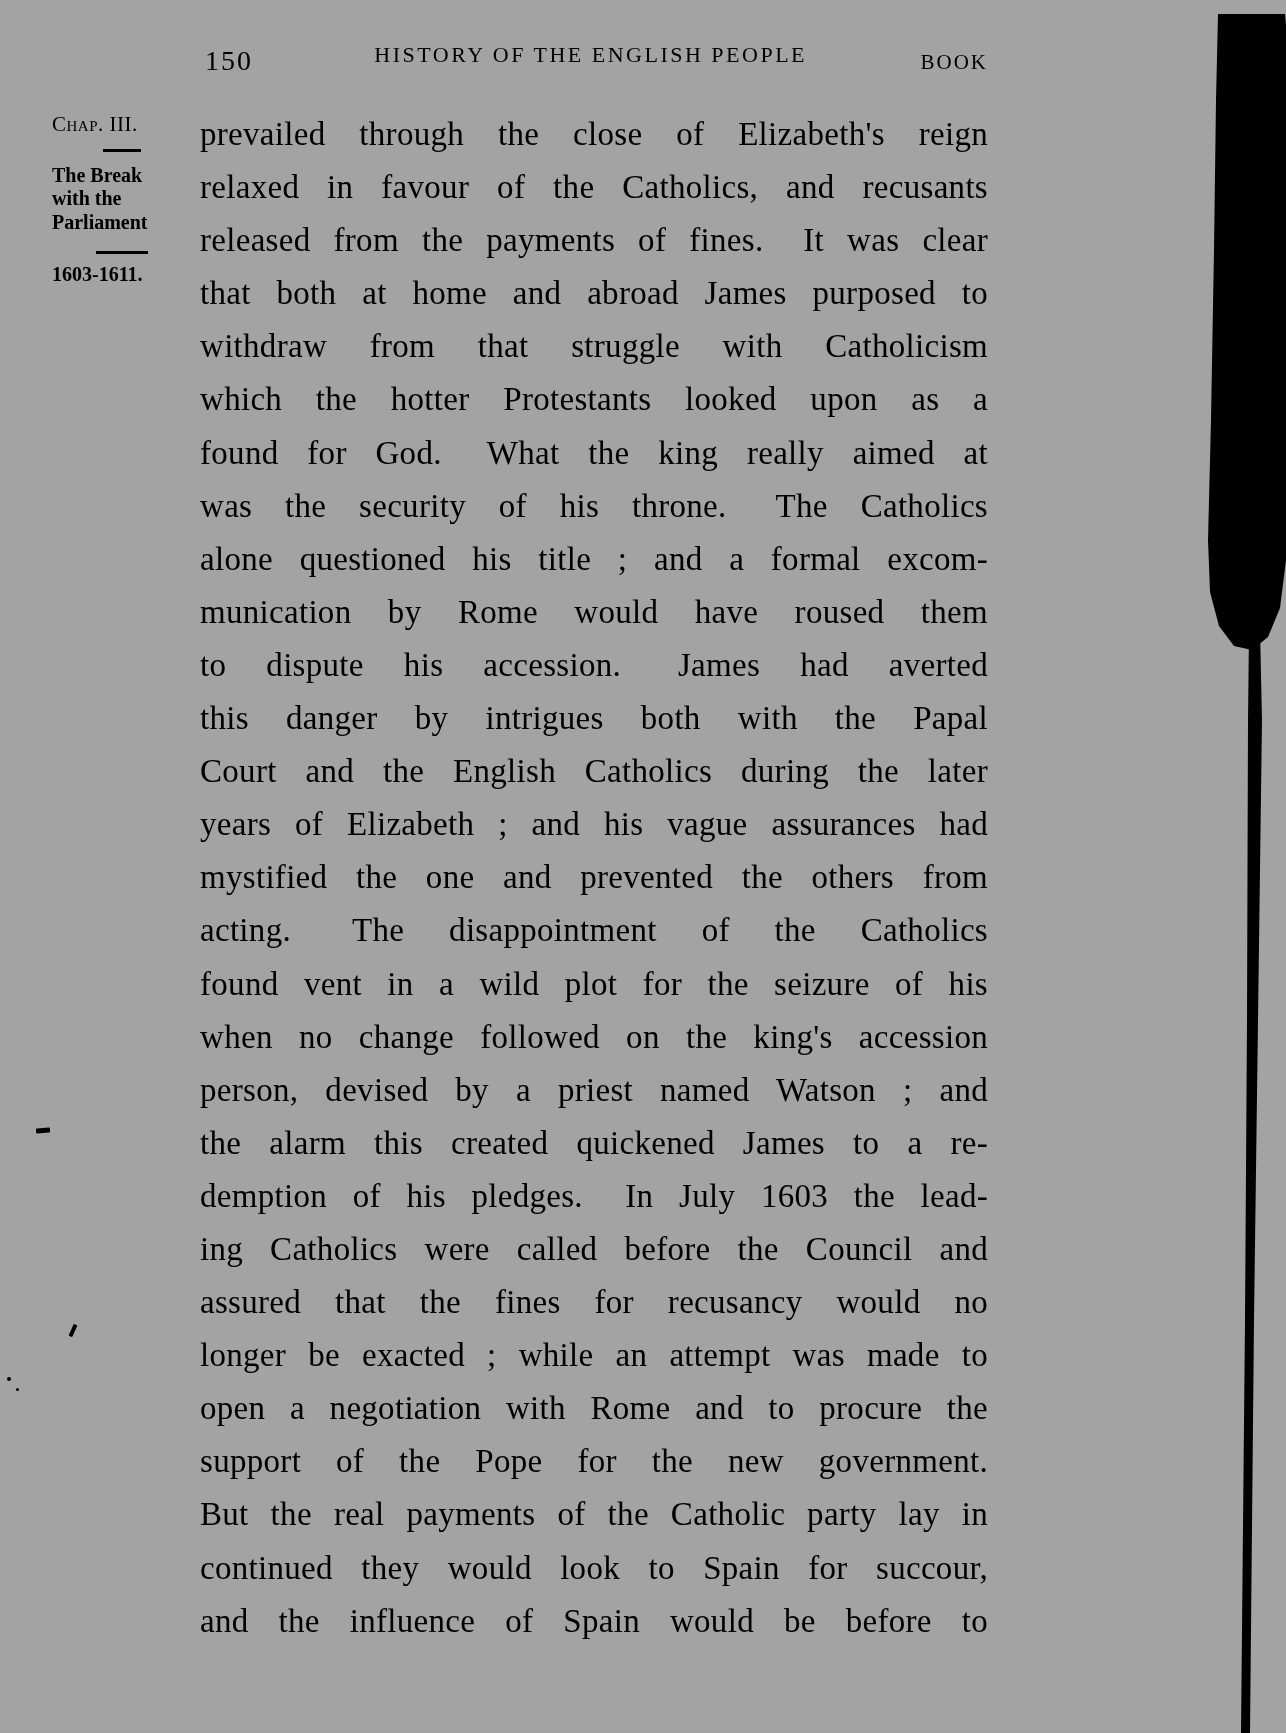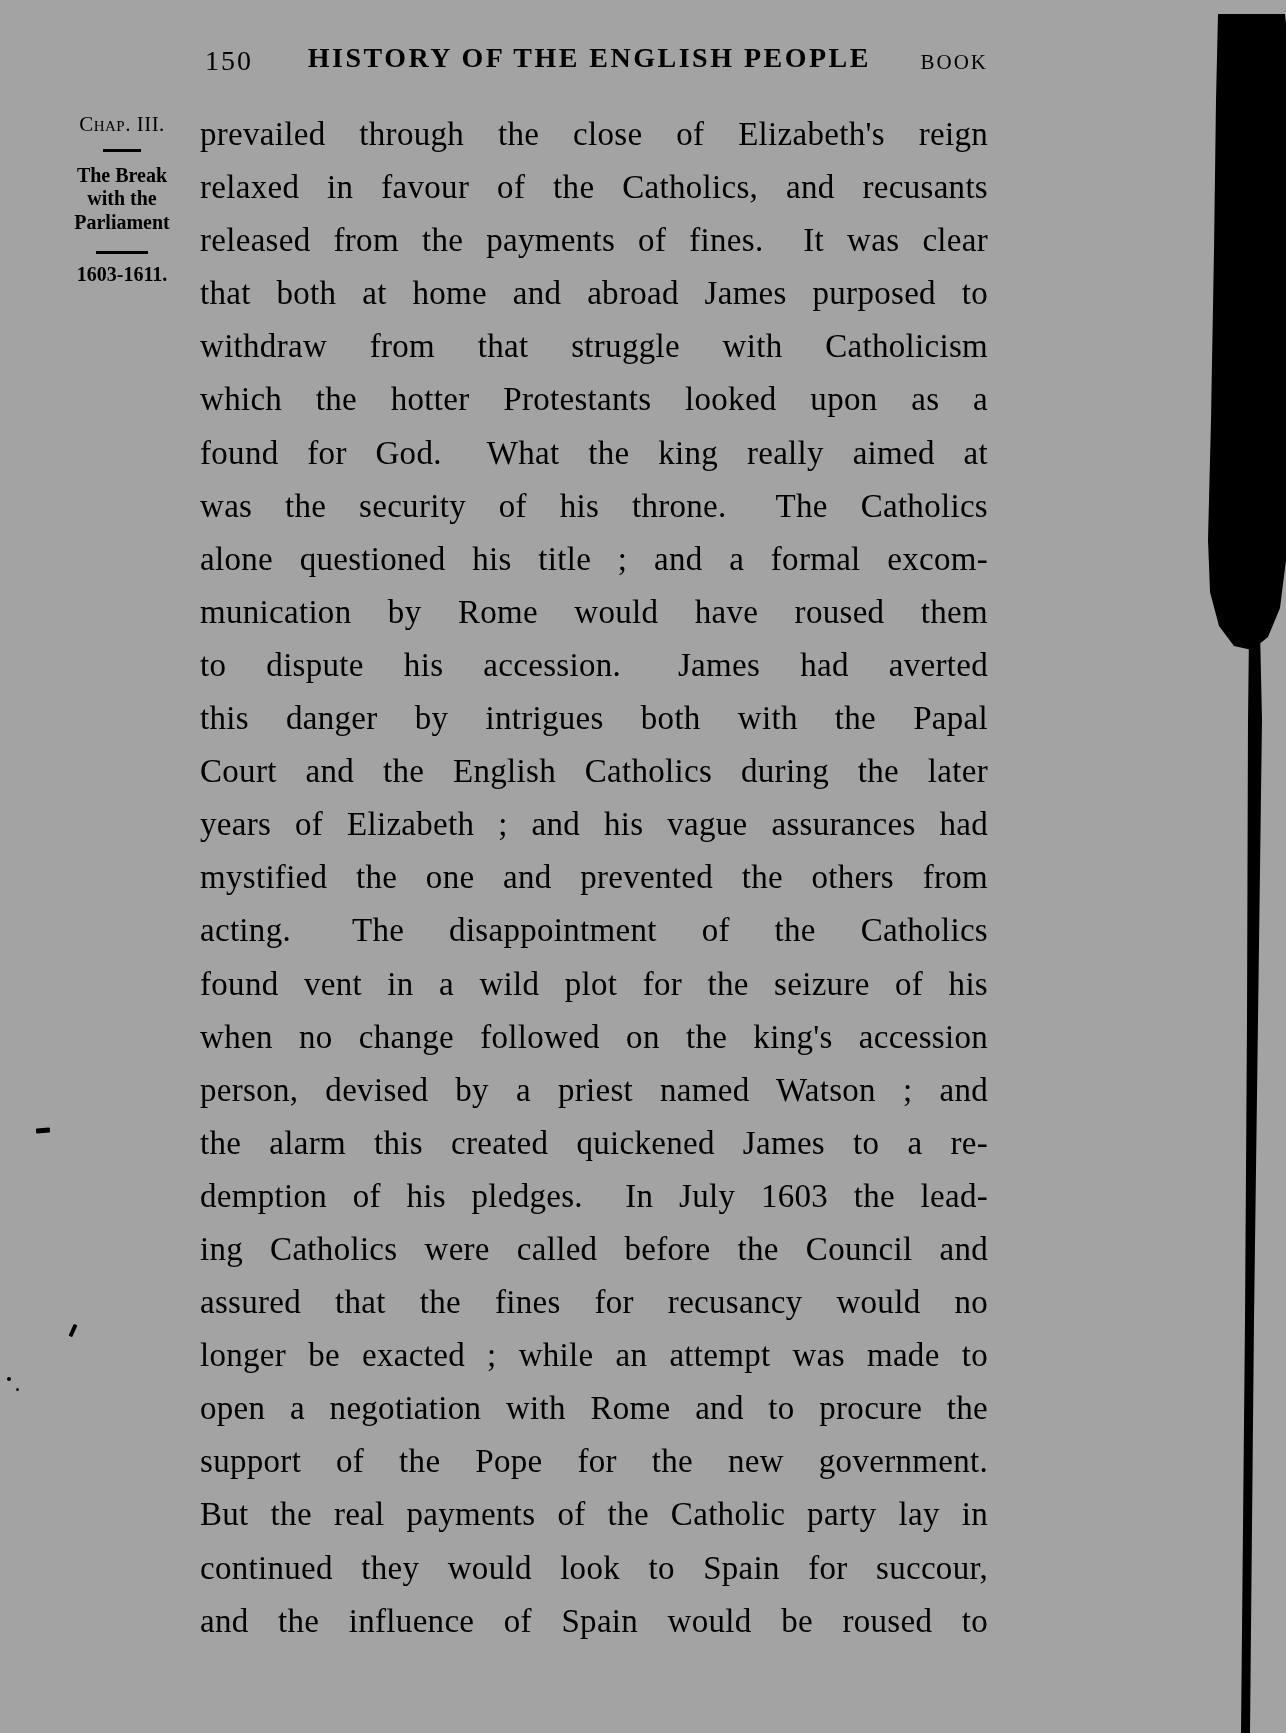--- a/index.html
+++ b/index.html
@@ -30,40 +30,38 @@
     left: 5px;
     top: 3px;
     font-size: 28px;
     letter-spacing: 2px;
   }
   .running-head .title {
     position: absolute;
     left: 50%;
     transform: translateX(-51%);
     top: 0;
-    font-size: 28px;
+    font-size: 22px;
     letter-spacing: 2.5px;
     white-space: nowrap;
-    font-weight: bold;
   }
   .running-head .book {
     position: absolute;
     right: 2px;
     top: 8px;
     font-size: 21px;
     letter-spacing: 2px;
   }
 
   
   .margin-notes {
     position: absolute;
     left: 52px;
     top: 112px;
     width: 140px;
-    text-align: center;
     line-height: 1.18;
   }
   .margin-notes .chap {
     font-size: 21px;
     font-variant: small-caps;
     letter-spacing: 0.5px;
     white-space: nowrap;
   }
   .mrule {
     height: 3px;
@@ -165,21 +163,21 @@
       <div class="line">person, devised by a priest named Watson ; and</div>
       <div class="line">the alarm this created quickened James to a re-</div>
       <div class="line">demption of his pledges.  In July 1603 the lead-</div>
       <div class="line">ing Catholics were called before the Council and</div>
       <div class="line">assured that the fines for recusancy would no</div>
       <div class="line">longer be exacted ; while an attempt was made to</div>
       <div class="line">open a negotiation with Rome and to procure the</div>
       <div class="line">support of the Pope for the new government.</div>
       <div class="line">But the real payments of the Catholic party lay in</div>
       <div class="line">continued they would look to Spain for succour,</div>
-      <div class="line">and the influence of Spain would be roused to</div>
+      <div class="line">and the influence of Spain would be before to</div>
     </main>
 
   <svg class="artifact" width="1286" height="1733" viewBox="0 0 1286 1733" xmlns="http://www.w3.org/2000/svg">
     <polygon fill="#000000" points="1218,14 1285,14 1286,25 1286,560 1280,608 1268,637 1252,650 1234,646 1219,626 1210,592 1208,540 1211,420 1214,250 1216,100"></polygon>
     <polygon fill="#000000" points="1249,632 1260,630 1262,720 1258,1020 1254,1320 1250,1733 1241,1733 1245,1320 1247,1020 1248,720"></polygon>
   </svg>
 
   <div class="speck speck-dash"></div>
   <div class="speck speck-tick"></div>
   <div class="speck speck-dot1"></div>

